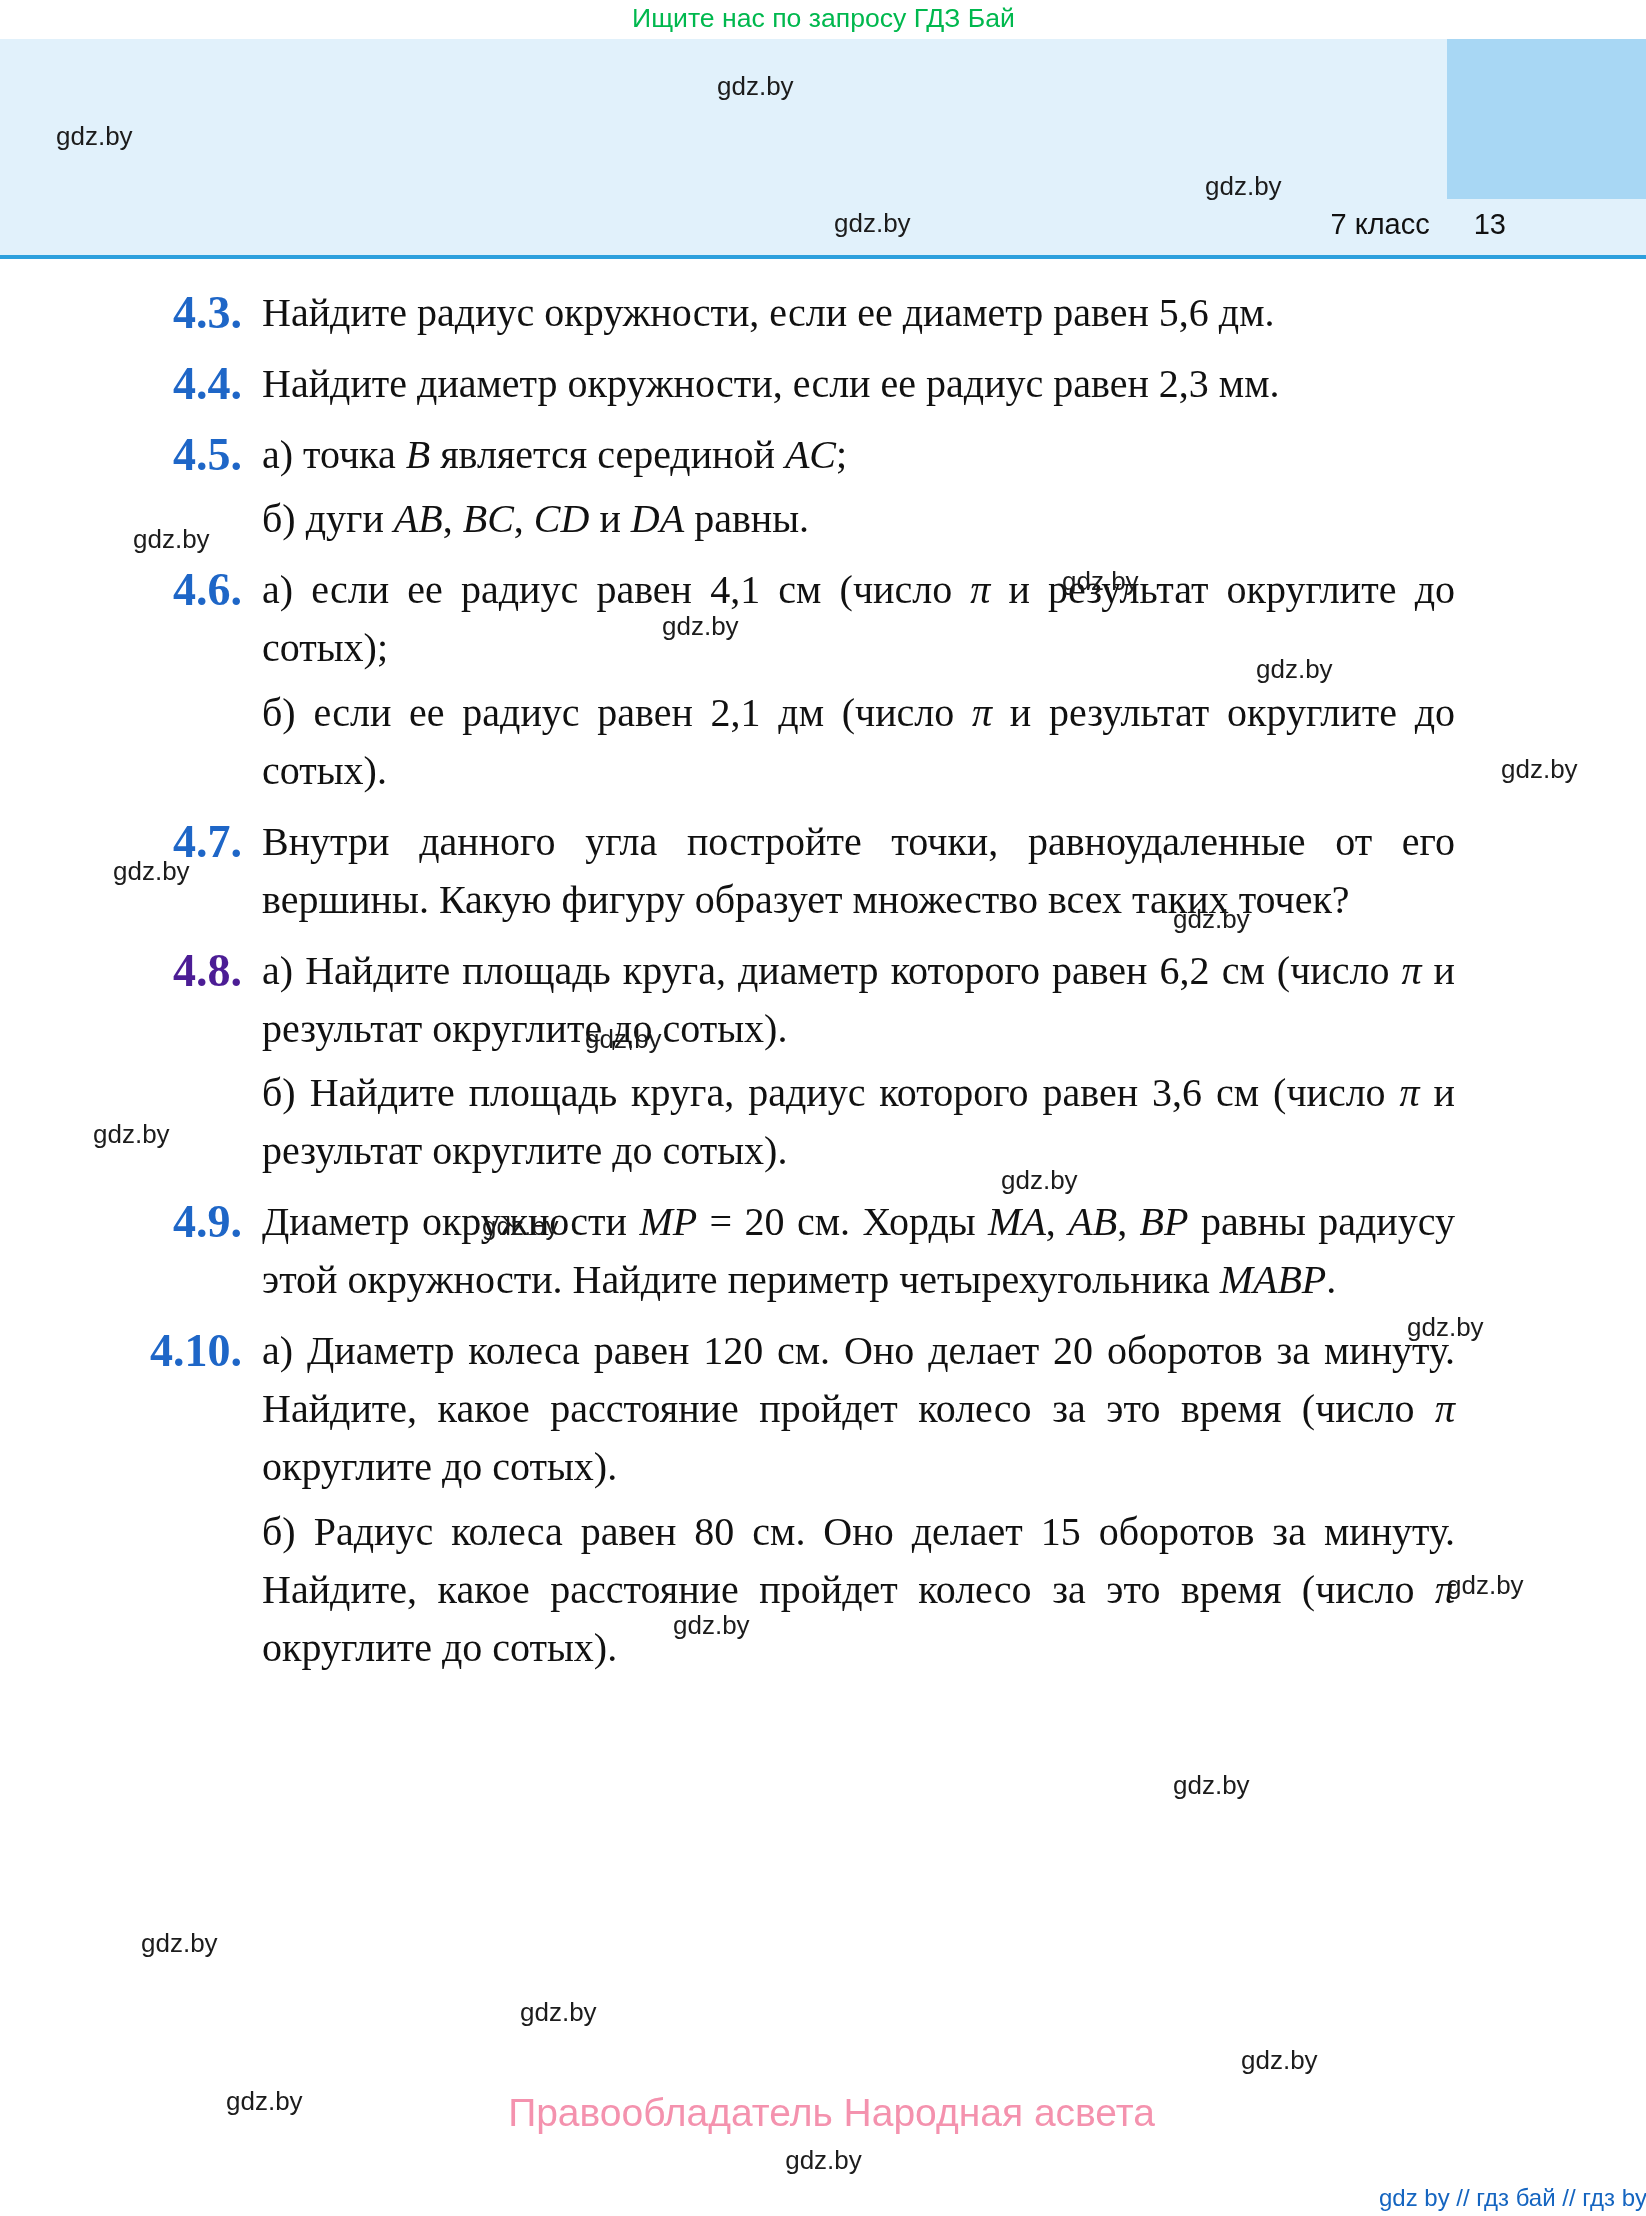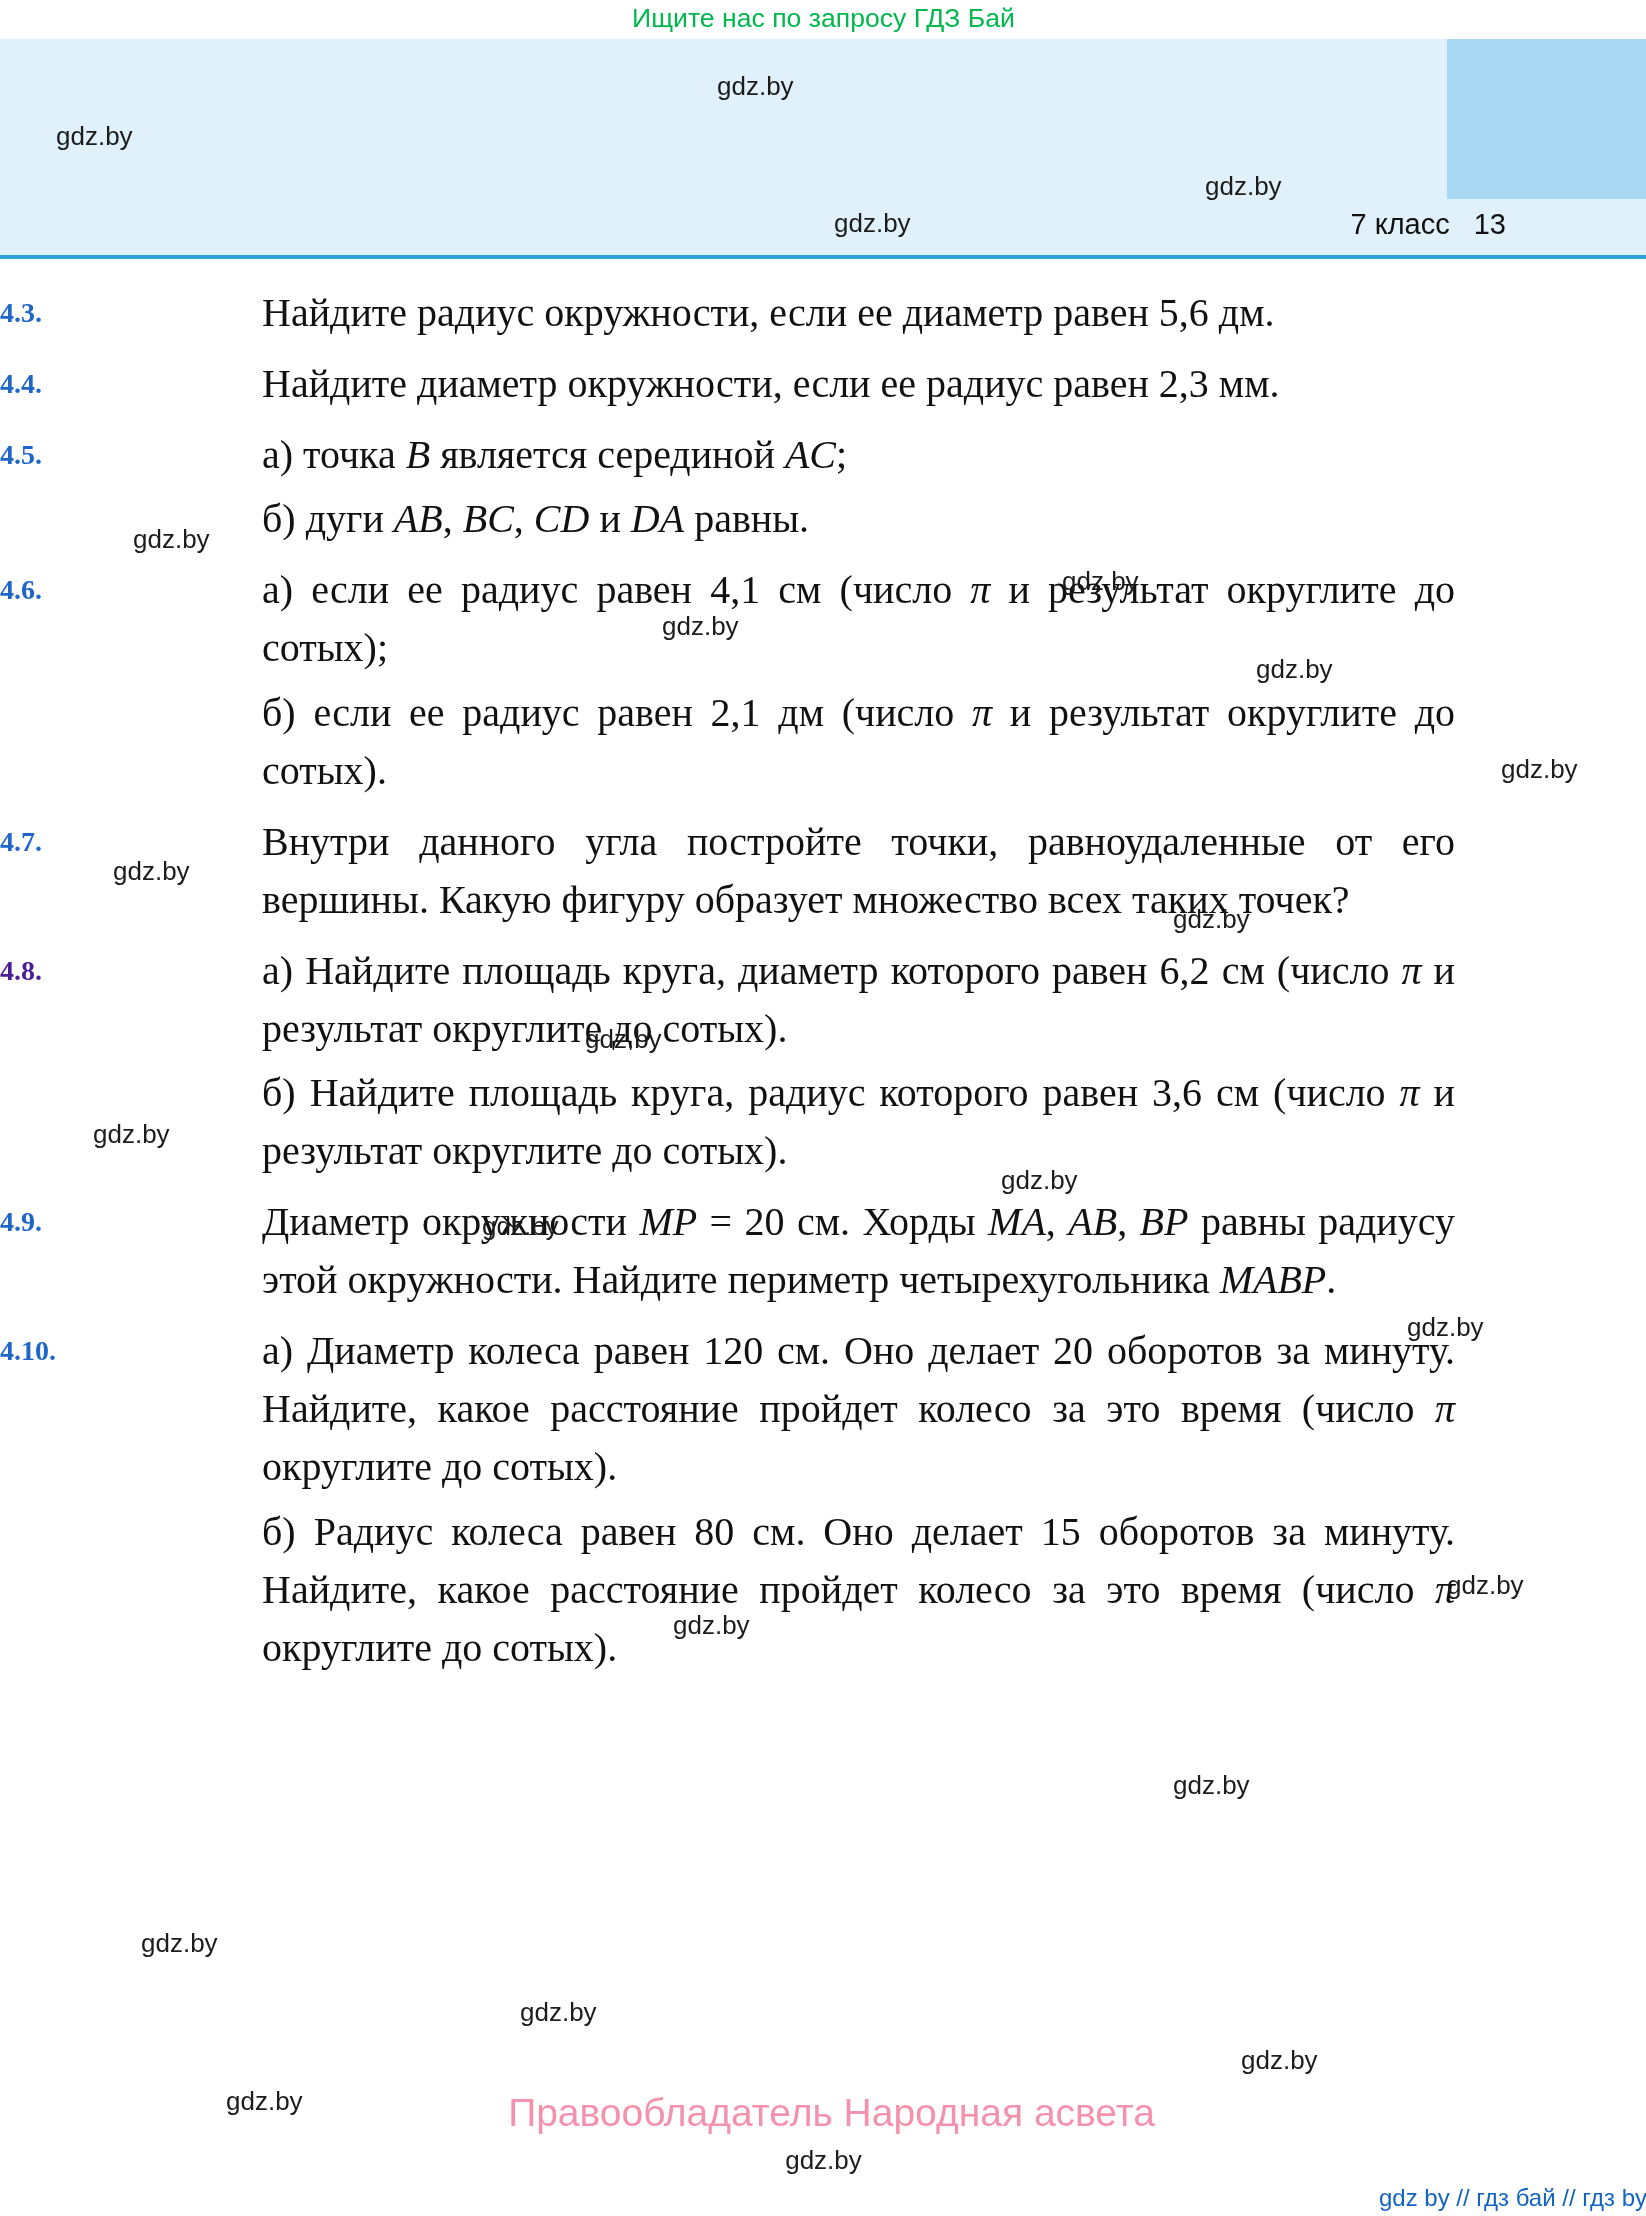--- a/index.html
+++ b/index.html
@@ -19,37 +19,37 @@
   }
   .header-band{
     position:absolute;top:39px;left:0;width:100%;height:216px;
     border-bottom:4px solid #2da0dd;
   }
   .corner-block{
     position:absolute;top:0;right:0;width:200px;height:160px;
   }
   .header-meta{
     position:absolute;right:141px;bottom:14.5px;
-    display:flex;gap:24px;align-items:baseline;
+    display:flex;gap:44px;align-items:baseline;
     font-family:"Liberation Sans",sans-serif;
     font-size:29px;color:#111;
   }
   .content{
     position:absolute;top:284px;left:0;width:1455px;
   }
   .exercise{
     display:grid;
     grid-template-columns:242px 1193px;
     column-gap:20px;
     margin-bottom:13px;
   }
   .exercise-number{
-    text-align:left;
+    text-align:right;
     font-weight:bold;
-    font-size:28px;
+    font-size:46px;
     line-height:58px;
   }
   .exercise-body{min-width:0;}
   .para{
     margin:0;
     font-size:40px;
     line-height:58px;
     text-align:justify;
   }
   .para + .para{margin-top:6.4px;}

